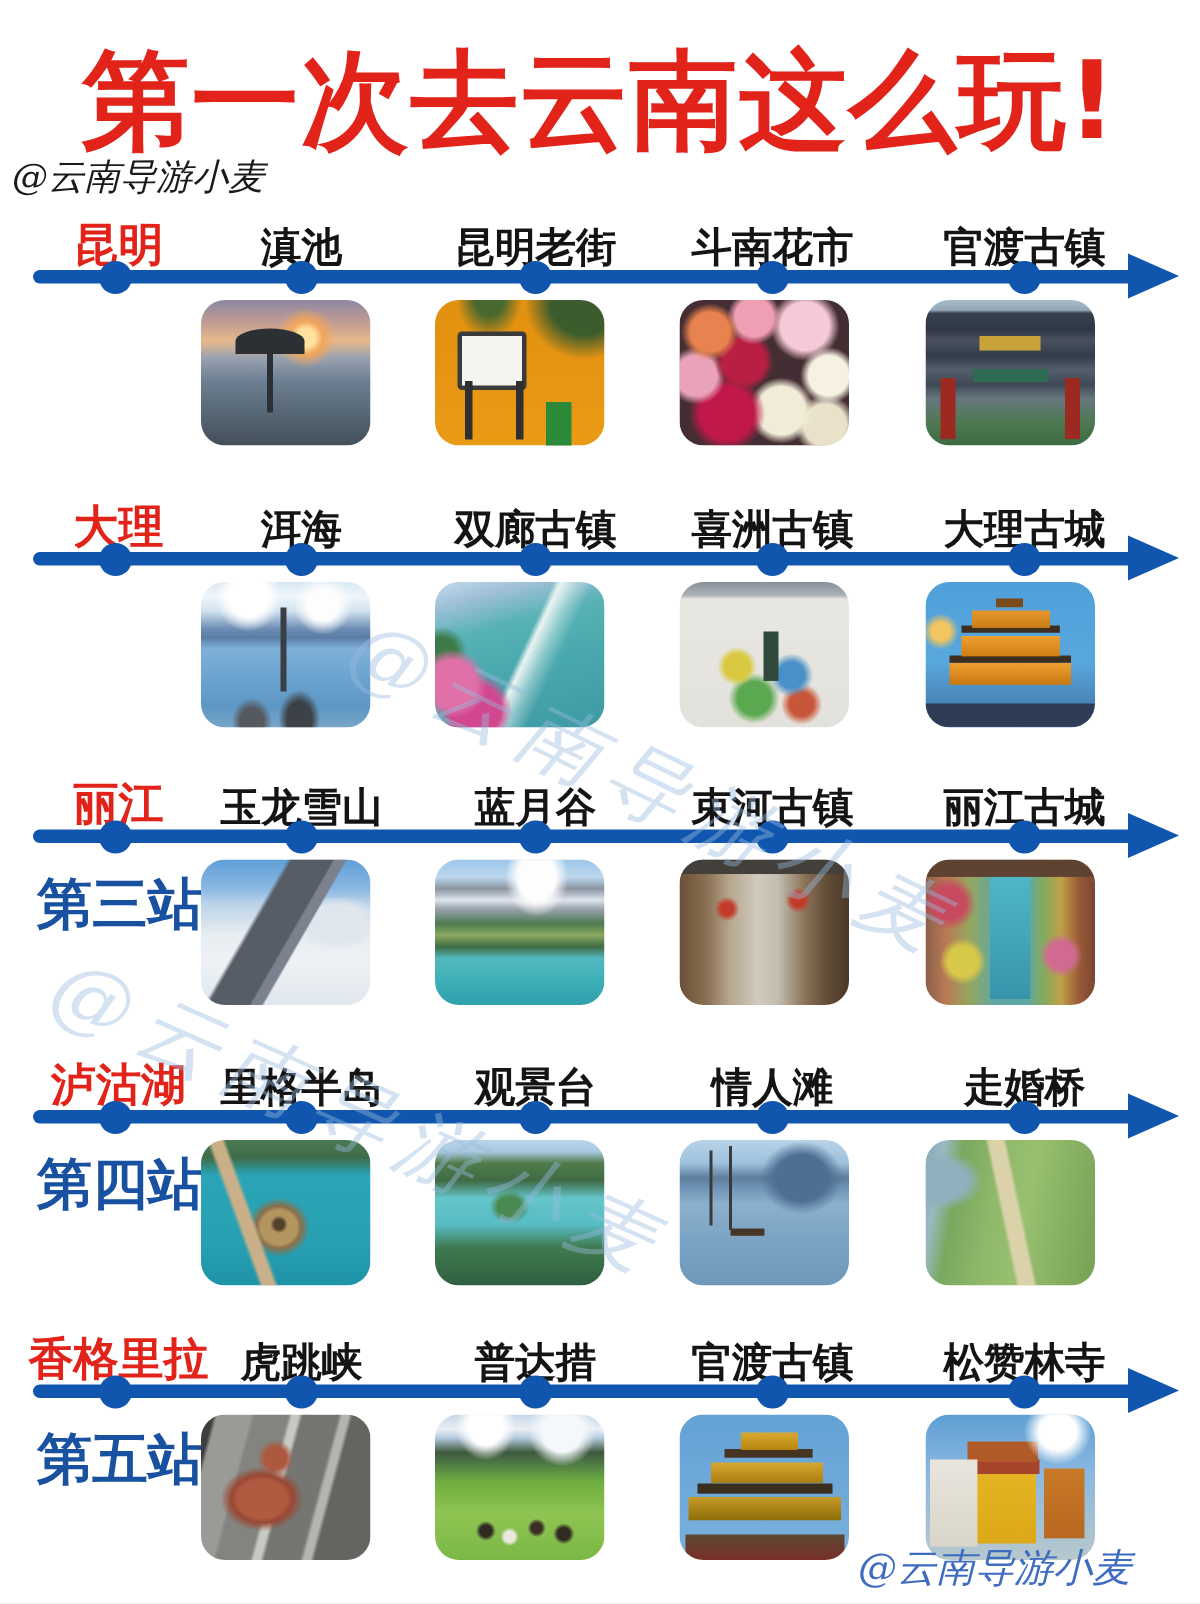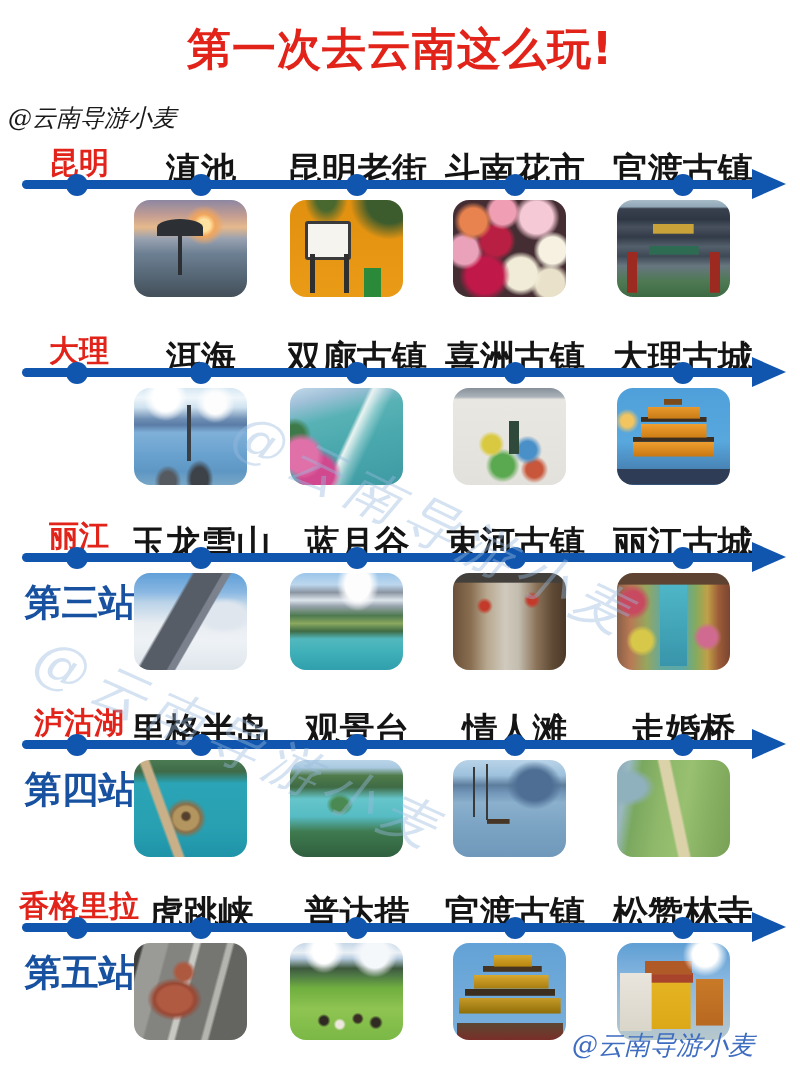--- a/index.html
+++ b/index.html
@@ -1,37 +1,37 @@
 <!DOCTYPE html>
 <html><head>
 <meta charset="utf-8">
 <style>
   html,body{margin:0;padding:0;background:#e8e8e8;}
   .poster{position:relative;width:800px;height:1069px;margin:0 auto;background:#ffffff;overflow:hidden;
           font-family:"DejaVu Sans","Liberation Sans",sans-serif;}
 
   
   .title{position:absolute;left:0;top:20px;width:100%;text-align:center;
-         font-size:44px;font-weight:800;color:#e2231a;letter-spacing:1px;white-space:nowrap;}
+         font-size:72px;font-weight:800;color:#e2231a;letter-spacing:1px;white-space:nowrap;}
   .wm-top{position:absolute;left:8px;top:102px;font-size:24px;color:#1a1a1a;
           font-family:"DejaVu Serif","Liberation Serif",serif;font-style:italic;white-space:nowrap;}
   .wm-bottom{position:absolute;left:572px;top:1028px;font-size:26px;color:#3e6cc0;
           font-family:"DejaVu Serif","Liberation Serif",serif;font-style:italic;white-space:nowrap;}
   .wm-faint{position:absolute;font-size:54px;letter-spacing:9px;color:rgba(152,186,222,0.42);
           font-family:"DejaVu Serif","Liberation Serif",serif;font-style:italic;white-space:nowrap;z-index:5;pointer-events:none;}
   .wm-f1{left:252px;top:396px;transform:rotate(26deg);transform-origin:left top;}
   .wm-f2{left:52px;top:622px;transform:rotate(24deg);transform-origin:left top;}
 
   
   .row{position:absolute;left:0;width:800px;height:164px;padding-left:39px;}
   .r1{top:143px}.r2{top:331px}.r3{top:516px}.r4{top:703px}.r5{top:886px}
   .city{position:absolute;left:79px;top:0;transform:translateX(-50%);
         font-size:30px;font-weight:800;color:#e2231a;white-space:nowrap;}
   .stop{position:absolute;top:4px;transform:translateX(-50%);
-        font-size:35px;font-weight:600;color:#141414;white-space:nowrap;}
+        font-size:27px;font-weight:600;color:#141414;white-space:nowrap;}
   .s1{left:201px}.s2{left:357px}.s3{left:515px}.s4{left:683px}
   .tl-line{position:absolute;left:22px;top:37px;width:737px;height:9px;background:#1156ae;border-radius:5px;}
   .dot{position:absolute;top:31px;width:22px;height:22px;border-radius:50%;background:#1156ae;transform:translateX(-50%);}
   .d0{left:77px}.d1{left:201px}.d2{left:357px}.d3{left:515px}.d4{left:683px}
   .arrow{position:absolute;left:752px;top:26px;width:0;height:0;
          border-top:15px solid transparent;border-bottom:15px solid transparent;border-left:34px solid #1156ae;}
   .station{position:absolute;left:80px;top:62px;transform:translateX(-50%);
            font-size:37px;font-weight:800;color:#17519f;white-space:nowrap;}
   .photo{position:absolute;top:57px;width:113px;height:97px;border-radius:16px;overflow:hidden;}
   .ph1{left:134px}.ph2{left:290px}.ph3{left:453px}.ph4{left:617px}

